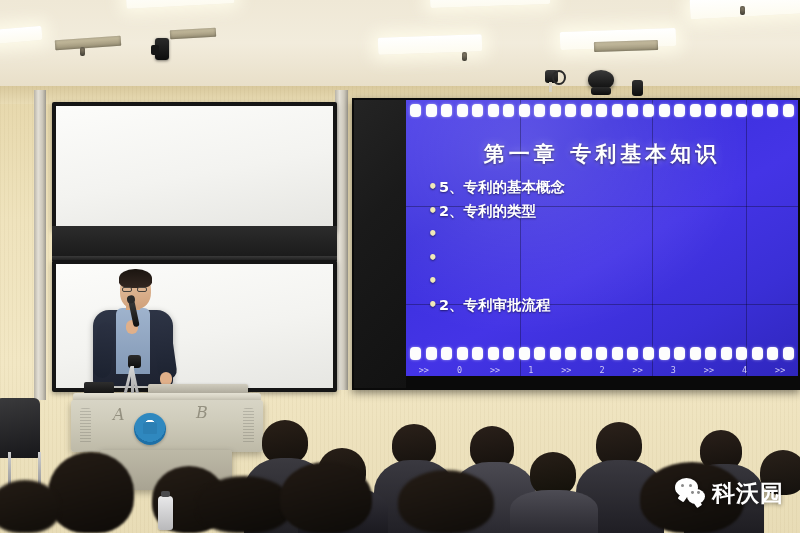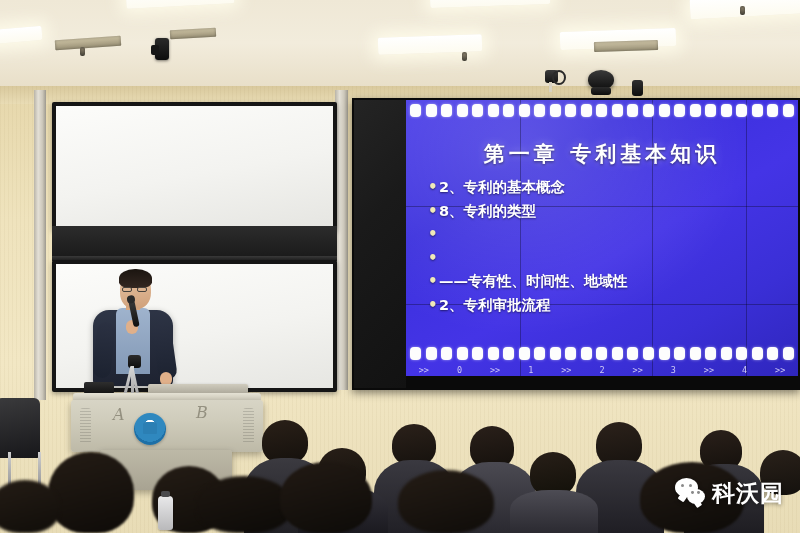--- a/index.html
+++ b/index.html
@@ -237,35 +237,34 @@
       <div class="sprocket"></div>
         <div class="sprocket"></div>
       <div class="sprocket"></div>
     </div>
 
     <div class="slide-title" style="top:40px;">第一章 专利基本知识</div>
 
     <div class="bullets" style="top:80px;">
       <div class="bullet">
         <span class="dot">•</span>
-        <span>2、专利的基本概念</span>
-      </div>
-      <div class="bullet">
-        <span class="dot">•</span>
-        <span>8、专利的类型</span>
-      </div>
-      <div class="bullet">
-        <span class="dot">•</span>
-      </div>
-      <div class="bullet">
-        <span class="dot">•</span>
-      </div>
-      <div class="bullet">
-        <span class="dot">•</span>
-        <span>——专有性、时间性、地域性</span>
+        <span>5、专利的基本概念</span>
+      </div>
+      <div class="bullet">
+        <span class="dot">•</span>
+        <span>2、专利的类型</span>
+      </div>
+      <div class="bullet">
+        <span class="dot">•</span>
+      </div>
+      <div class="bullet">
+        <span class="dot">•</span>
+      </div>
+      <div class="bullet">
+        <span class="dot">•</span>
       </div>
       <div class="bullet">
         <span class="dot">•</span>
         <span>2、专利审批流程</span>
       </div>
     </div>
 
     <div class="sprockets" style="bottom:15px;">
       <div class="sprocket"></div>
         <div class="sprocket"></div>

